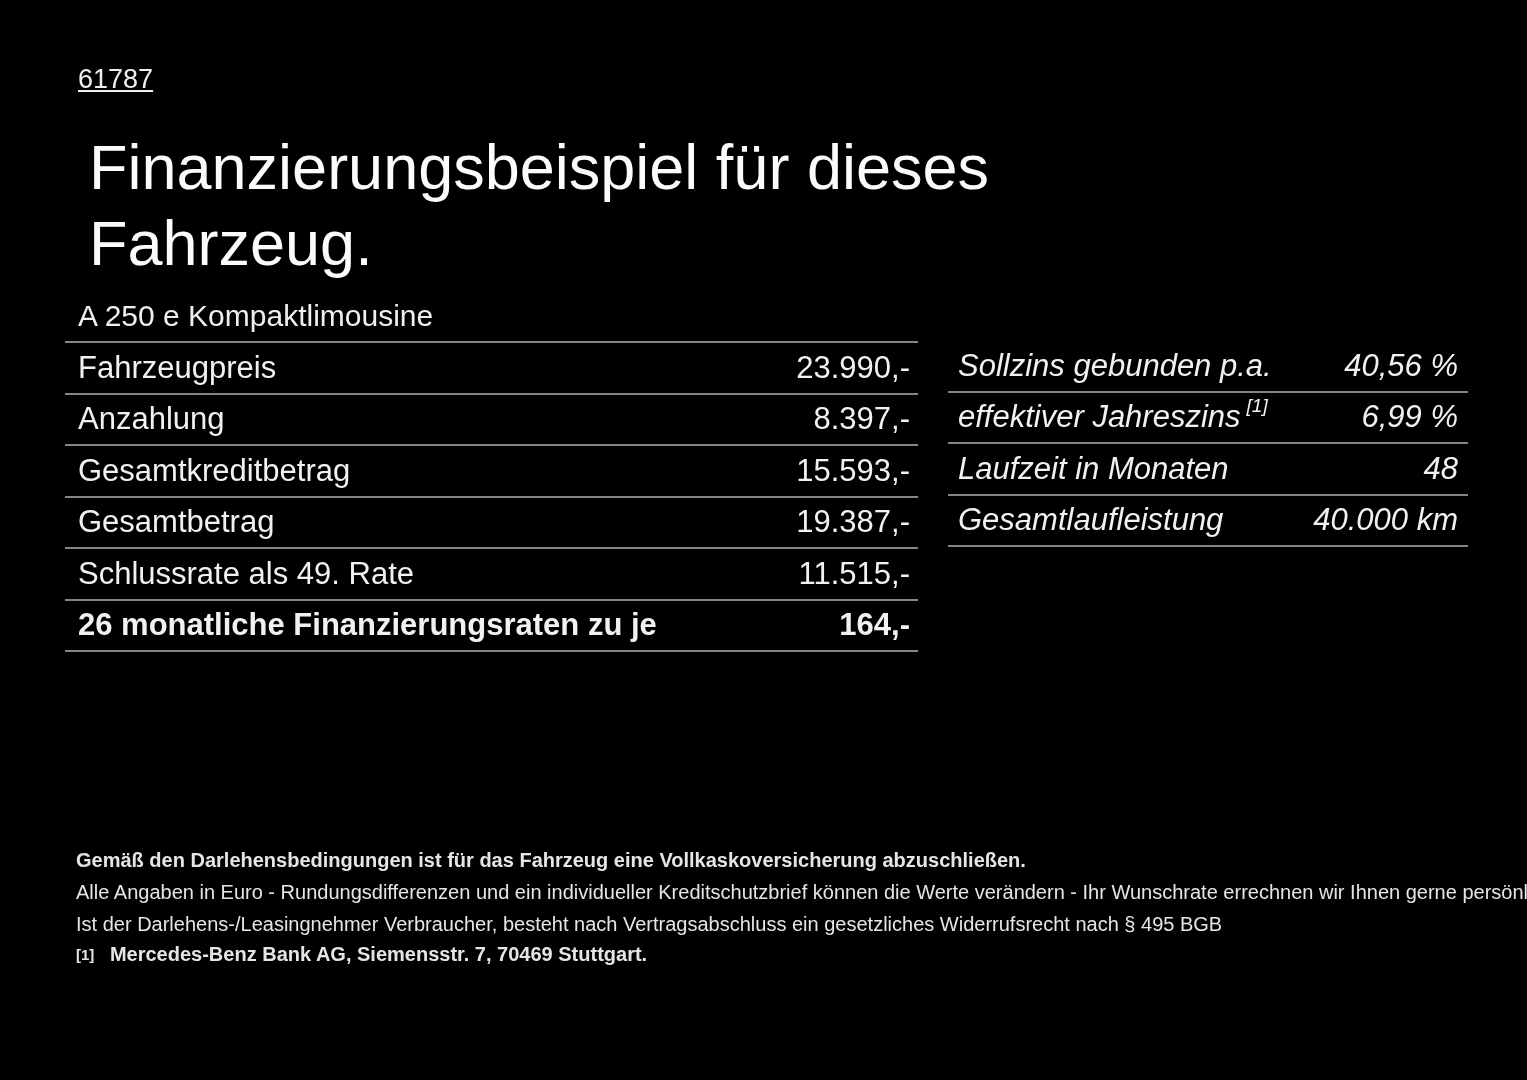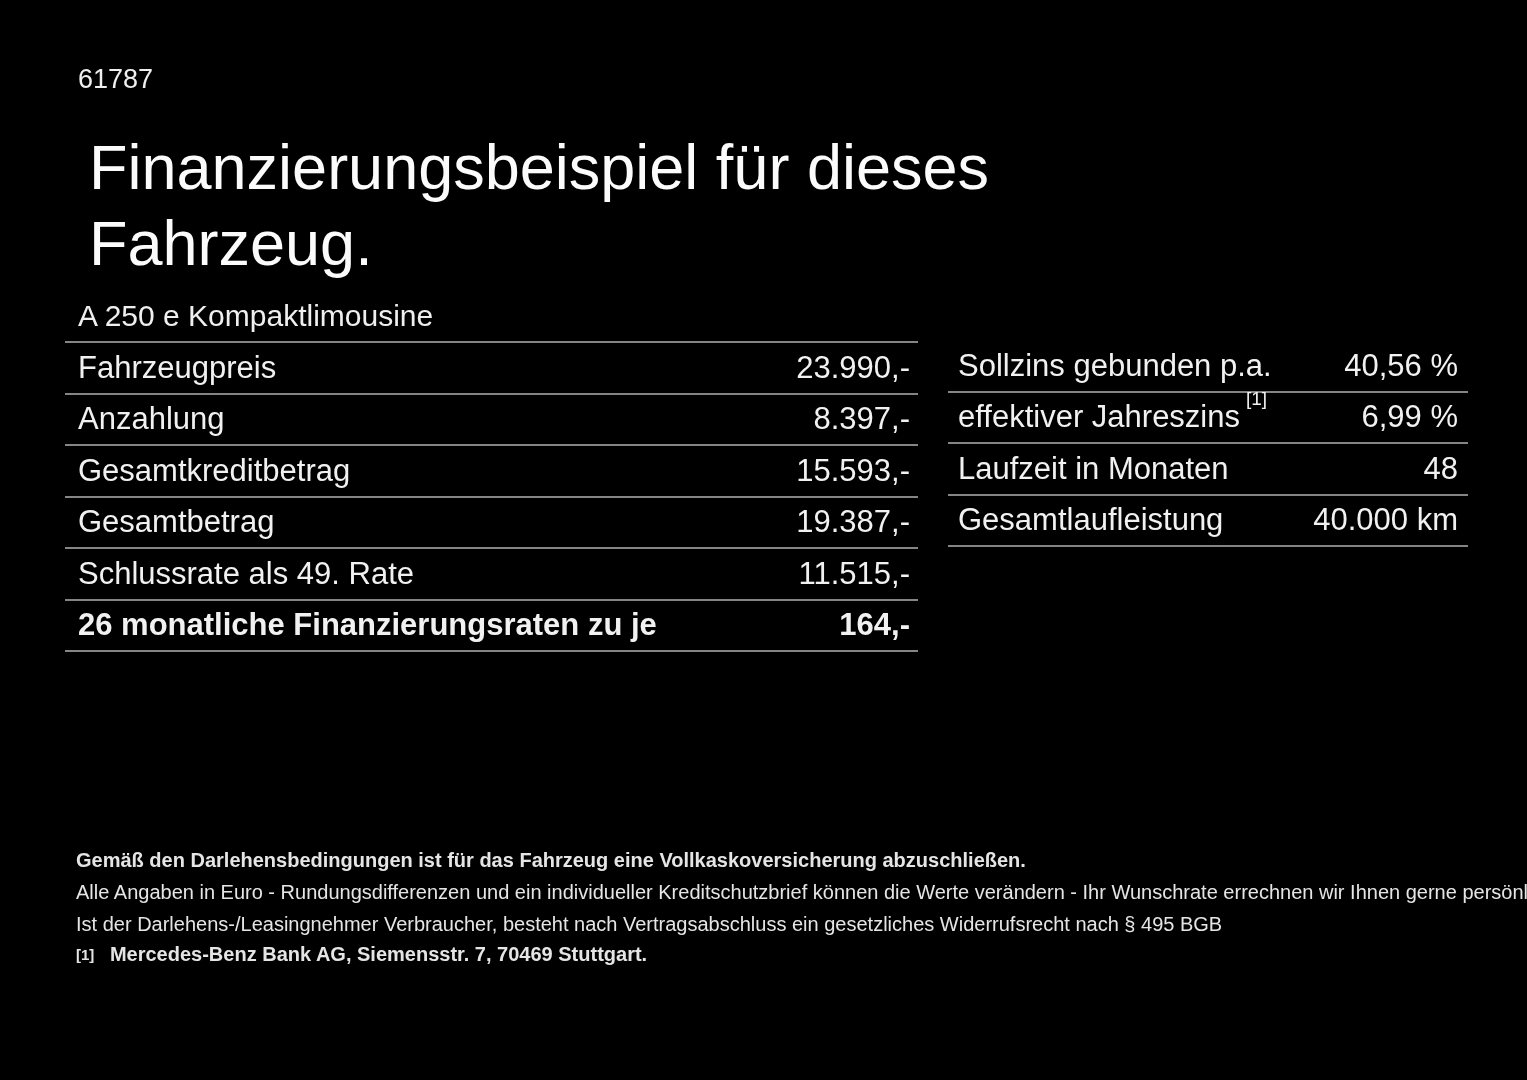--- a/index.html
+++ b/index.html
@@ -12,49 +12,49 @@
     position:relative;
     width:1527px;
     height:1080px;
     background:var(--bg);
     overflow:hidden;
     font-family:"Liberation Sans", sans-serif;
     color:var(--text);
   }
   .doc-number{
     position:absolute;left:78px;top:64px;
-    font-size:27px;line-height:31px;color:#efefef;
+    font-size:27px;line-height:31px;color:#efefef;text-decoration:underline;
   }
   .title{
     position:absolute;left:76px;top:116px;margin:13px;
     font-size:63px;font-weight:400;line-height:76px;
     color:#fbfbfb;letter-spacing:0;
   }
   .title-line{display:block;}
   .vehicle{
     position:absolute;left:78px;top:299px;
     font-size:30px;color:#efefef;
   }
   .finance-table{
     position:absolute;left:65px;top:341px;width:853px;
     border-top:2px solid var(--divider);
   }
   .cond-table{
-    position:absolute;left:948px;top:341px;width:520px;
+    position:absolute;left:948px;top:341px;width:520px;font-style:italic;
   }
   .trow{
     box-sizing:border-box;height:51.5px;
     display:flex;align-items:center;justify-content:space-between;
     border-bottom:2px solid var(--divider);
     font-size:31px;color:var(--text);
     padding:0 8px 0 13px;white-space:nowrap;
   }
   .cond-table .trow{padding:0 10px 0 10px;}
   .trow.bold{font-weight:700;}
-  .tlabel{display:inline-flex;align-items:flex-start;}
+  .tlabel{display:inline-flex;align-items:center;}
   .tvalue{margin-left:20px;}
   .sup{
     font-size:19px;position:relative;top:-11px;margin-left:6px;
   }
   .footer p{
     position:absolute;left:76px;margin:0;
     font-size:20px;line-height:26px;color:#e5e5e5;white-space:nowrap;
   }
   .f1{top:847px;font-weight:700;}
   .f2{top:879px;}

